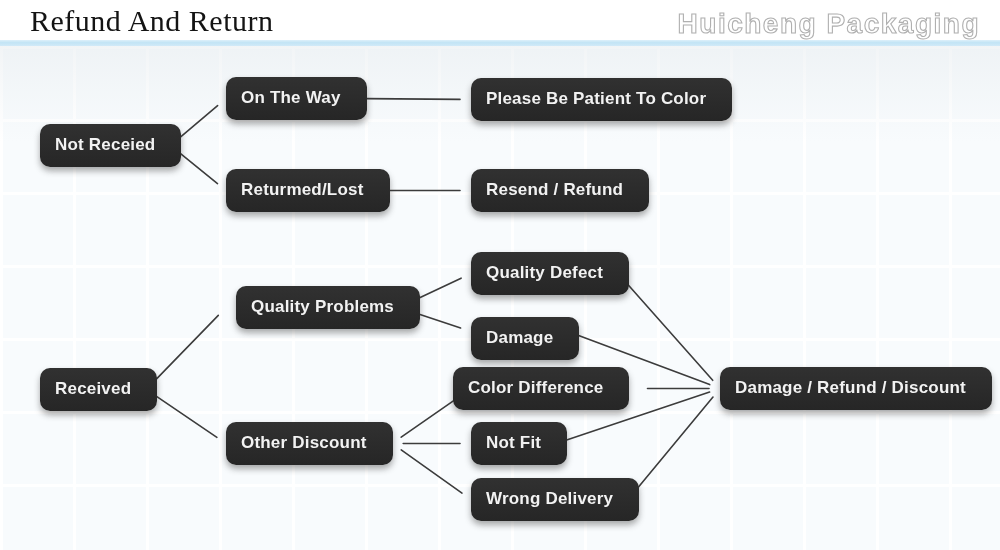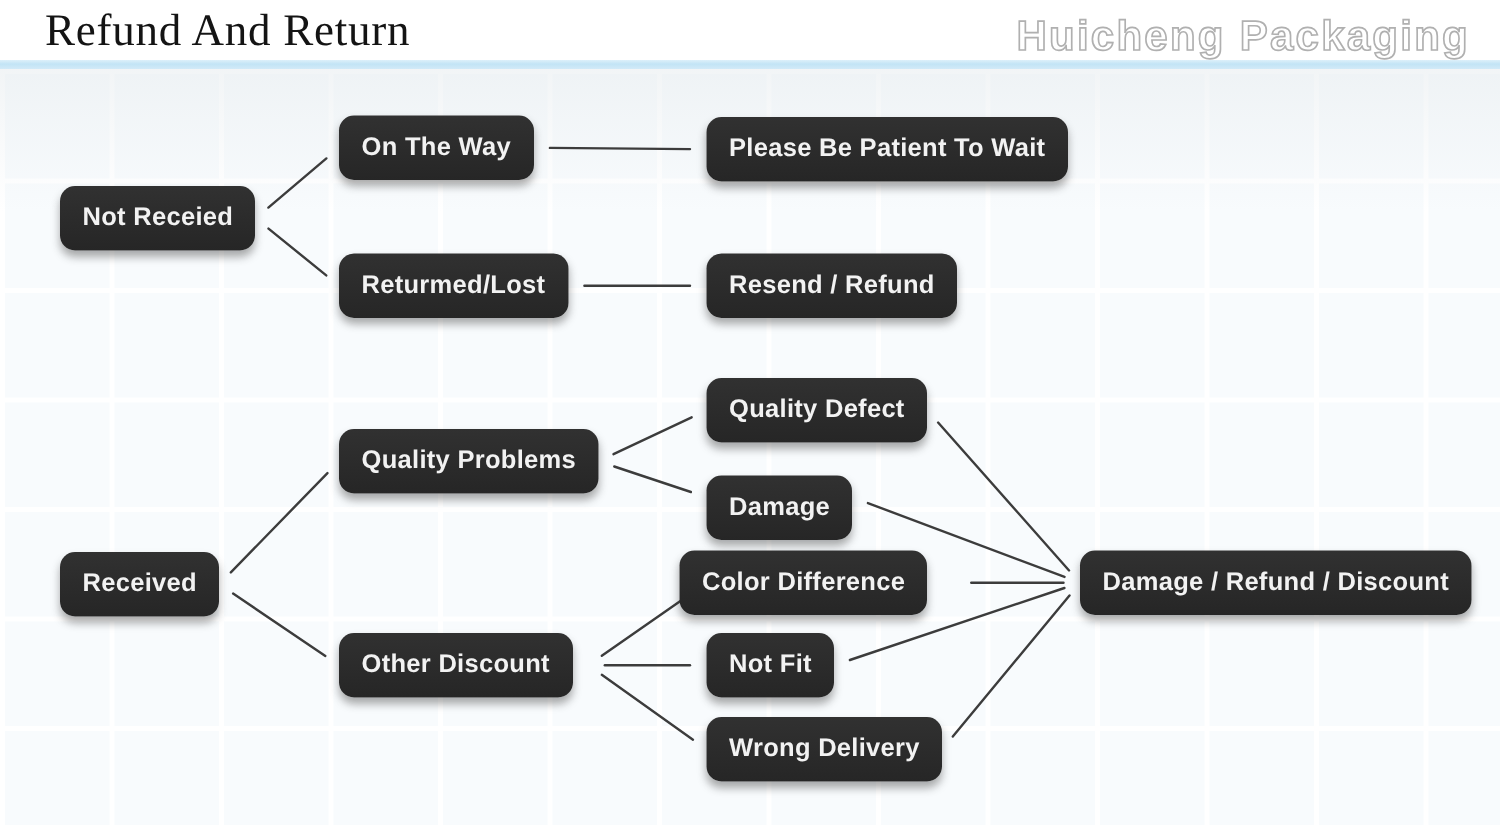--- a/index.html
+++ b/index.html
@@ -40,21 +40,21 @@
   .connector-layer{
     position:absolute;top:0;left:0;width:1000px;height:550px;z-index:1;pointer-events:none;
   }
   .connector-layer line{stroke-width:1.6;stroke-linecap:round;}
   
   .node{
     position:absolute;z-index:2;white-space:nowrap;
     background:linear-gradient(180deg,#313131 0%,#262626 100%);
     color:#f2f2f2;
     font-size:17px;line-height:18px;font-weight:700;letter-spacing:.2px;
-    padding:12px 15px 13px 15px;border-radius:10px;
+    padding:12px 26px 13px 15px;border-radius:10px;
     box-shadow:0 4px 6px rgba(45,45,45,0.40);
   }
 </style>
 </head>
 <body>
 
 <div class="page">
 
   <div class="canvas"></div>
 
@@ -75,24 +75,24 @@
       <line x1="647.5" y1="388.5" x2="709.0" y2="388.5" style="stroke: rgb(60, 60, 60);"></line>
       <line x1="566.6" y1="440.0" x2="709.6" y2="392.0" style="stroke: rgb(60, 60, 60);"></line>
       <line x1="635.2" y1="491.0" x2="713.0" y2="397.0" style="stroke: rgb(60, 60, 60);"></line>
     </svg>
 
   <div class="node" style="left:40px;top:124px">Not Receied</div>
   <div class="node" style="left:40px;top:368px">Received</div>
 
   <div class="node" style="left:226px;top:77px">On The Way</div>
   <div class="node" style="left:226px;top:169px">Returmed/Lost</div>
-  <div class="node" style="left:226px;top:286px">Quality Problems</div>
+  <div class="node" style="left:236px;top:286px">Quality Problems</div>
   <div class="node" style="left:226px;top:422px">Other Discount</div>
 
-  <div class="node" style="left:471px;top:78px">Please Be Patient To Wait</div>
+  <div class="node" style="left:471px;top:78px">Please Be Patient To Color</div>
   <div class="node" style="left:471px;top:169px">Resend / Refund</div>
   <div class="node" style="left:471px;top:252px">Quality Defect</div>
   <div class="node" style="left:471px;top:317px">Damage</div>
   <div class="node" style="left:453px;top:367px">Color Difference</div>
   <div class="node" style="left:471px;top:422px">Not Fit</div>
   <div class="node" style="left:471px;top:478px">Wrong Delivery</div>
 
   <div class="node" style="left:720px;top:367px">Damage / Refund / Discount</div>
 
   <div class="header">

